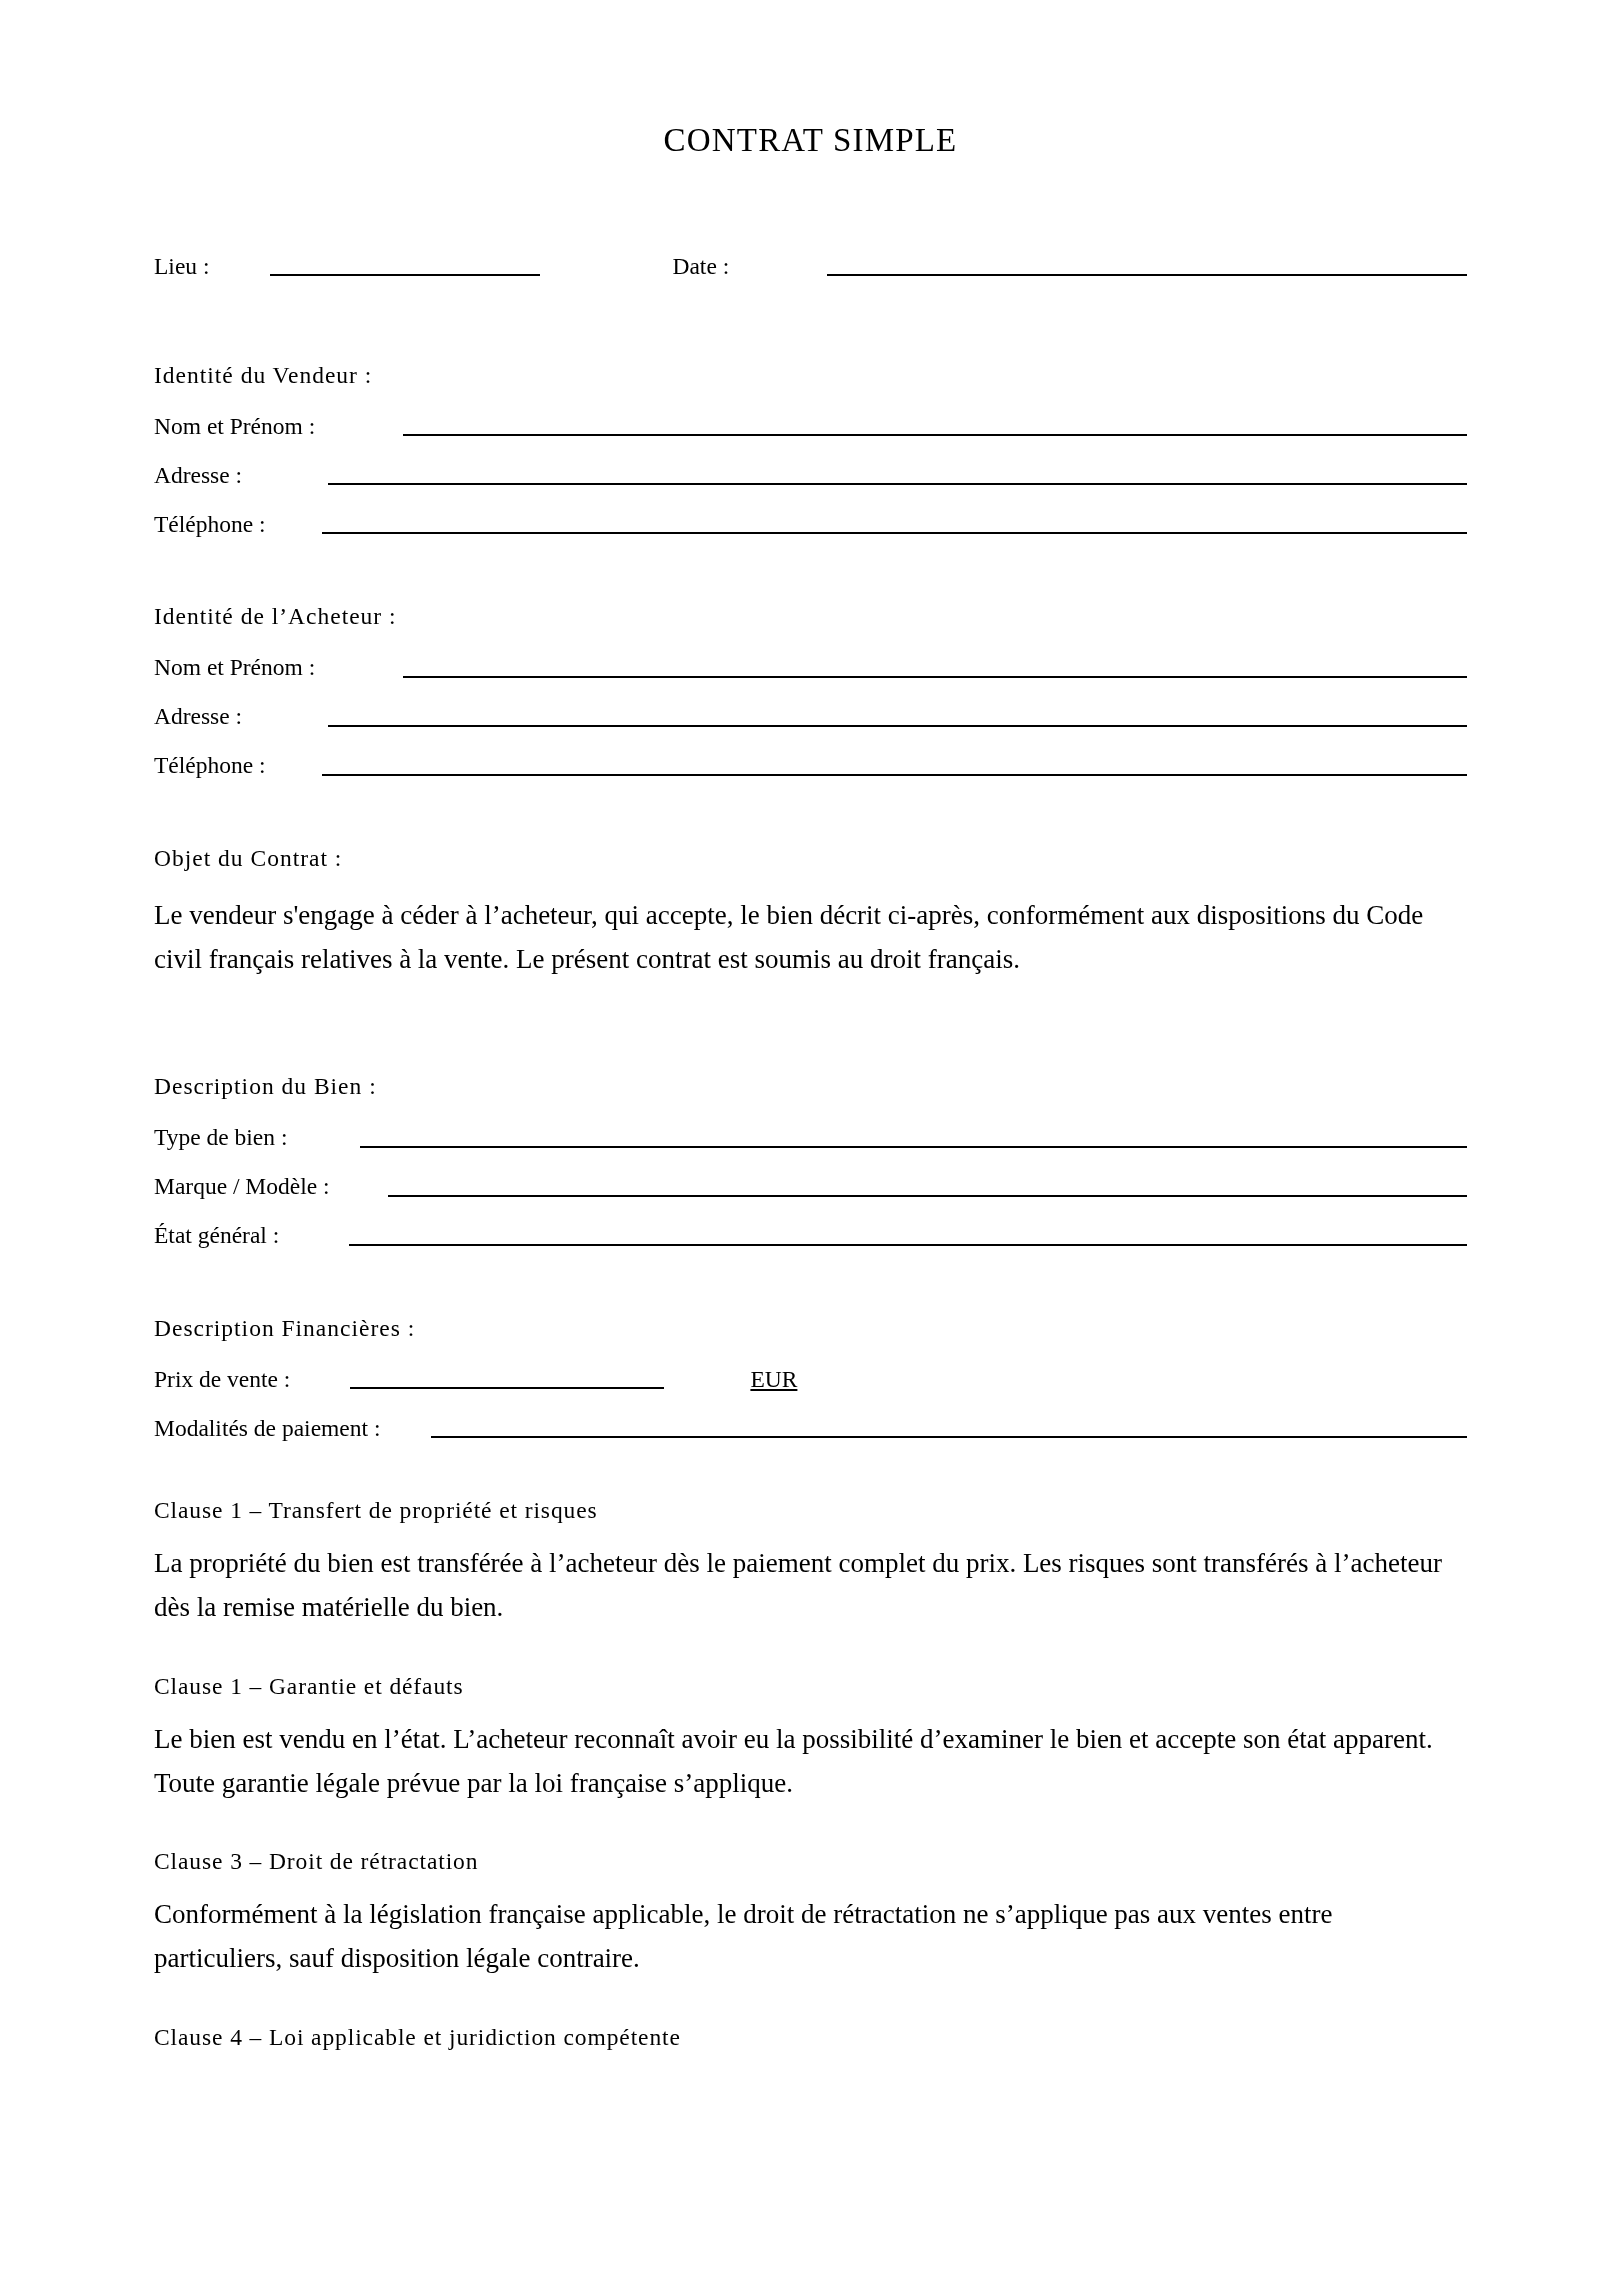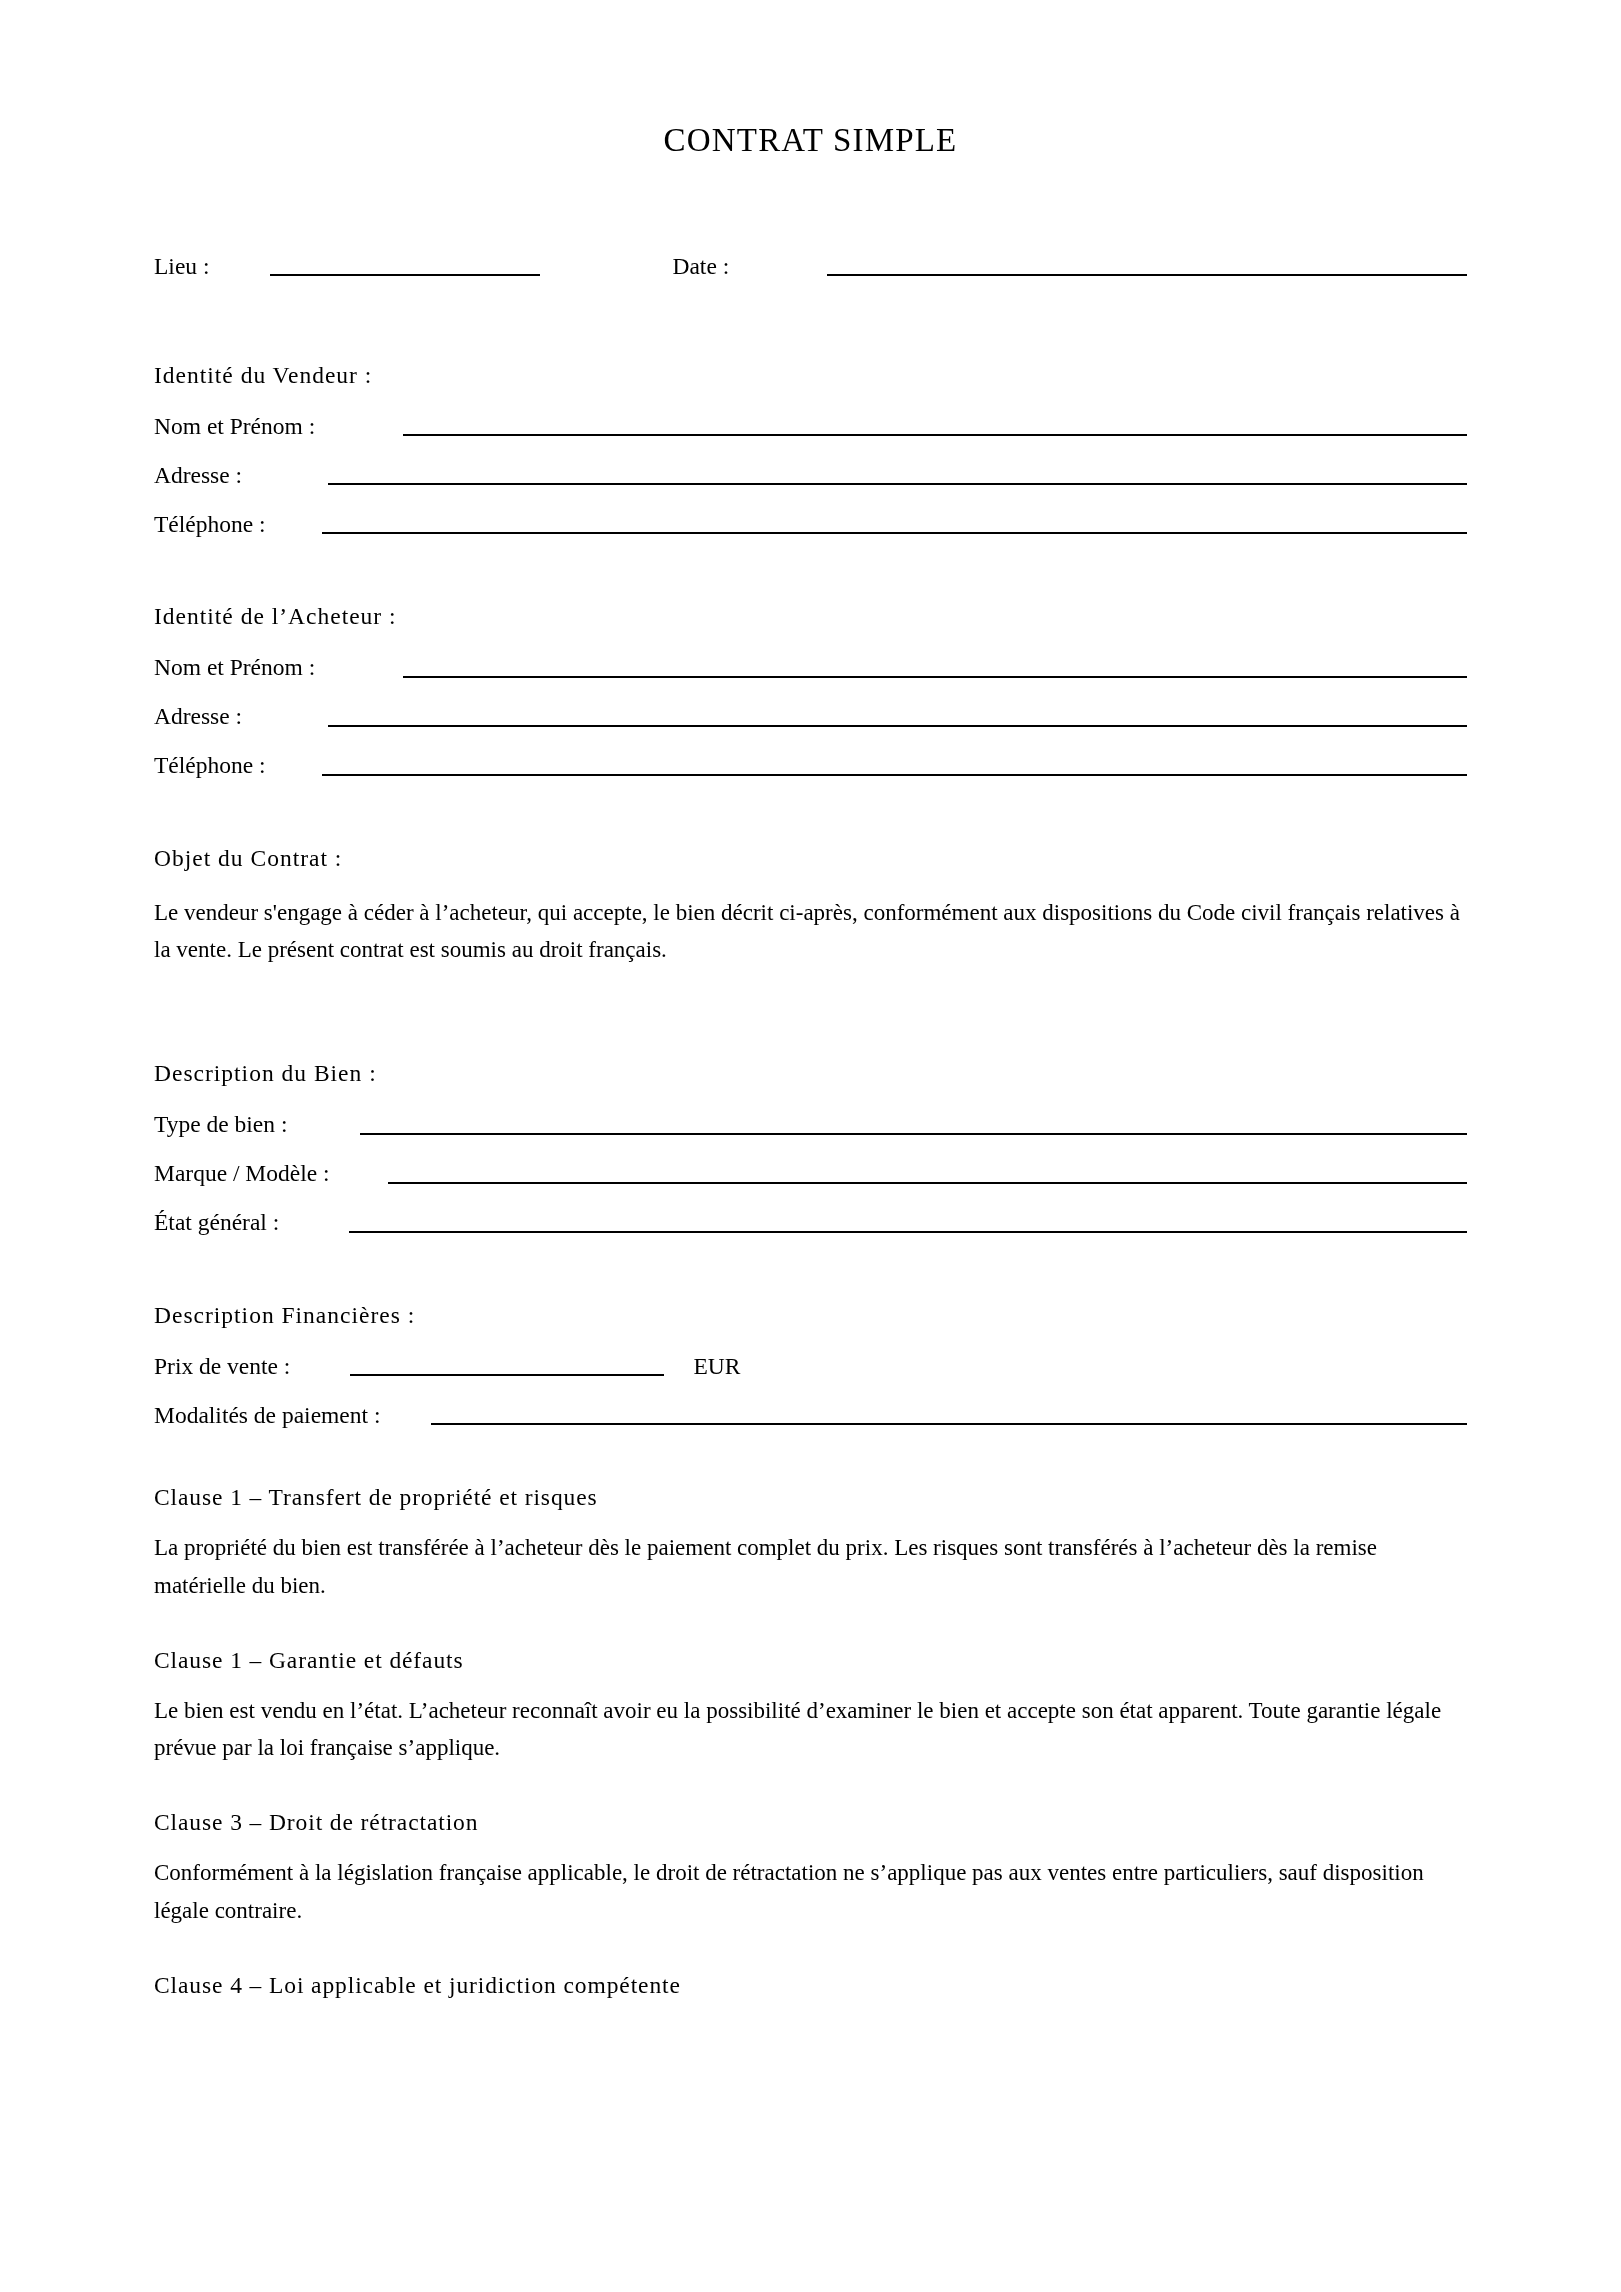--- a/index.html
+++ b/index.html
@@ -60,21 +60,21 @@
   .gap { flex: 0 0 auto; }
 
   
   .sec-head {
     font-size: 23.5px;
     letter-spacing: 1px;
     line-height: 1.0;
   }
 
   .para {
-    font-size: 23px;
+    font-size: 27px;
     line-height: 1.62;
     margin: 0;
     width: 1313px;
     text-align: left;
   }
 
   .clause-head {
     font-size: 23.5px;
     letter-spacing: 0.9px;
     line-height: 1.0;
@@ -159,21 +159,21 @@
     <div class="row mt-26">
       <span class="label">État général :</span>
       <span class="rule grow" style="margin-left:41px;"></span>
     </div>
 
     <div class="sec-head mt-70">Description Financières :</div>
 
     <div class="row mt-28">
       <span class="label">Prix de vente :</span>
       <span class="rule" style="width:314px; margin-left:31px;"></span>
-      <span class="label" style="">EUR</span>
+      <span class="label" style="margin-left:57px;text-decoration:underline;">EUR</span>
     </div>
 
     <div class="row mt-26">
       <span class="label">Modalités de paiement :</span>
       <span class="rule grow" style="margin-left:21.6px;"></span>
     </div>
 
     <div class="clause-head mt-60">Clause 1 – Transfert de propriété et risques</div>
     <p class="para mt-20">La propriété du bien est transférée à l’acheteur dès le paiement complet du prix. Les risques sont transférés à l’acheteur dès la remise matérielle du bien.</p>
 

